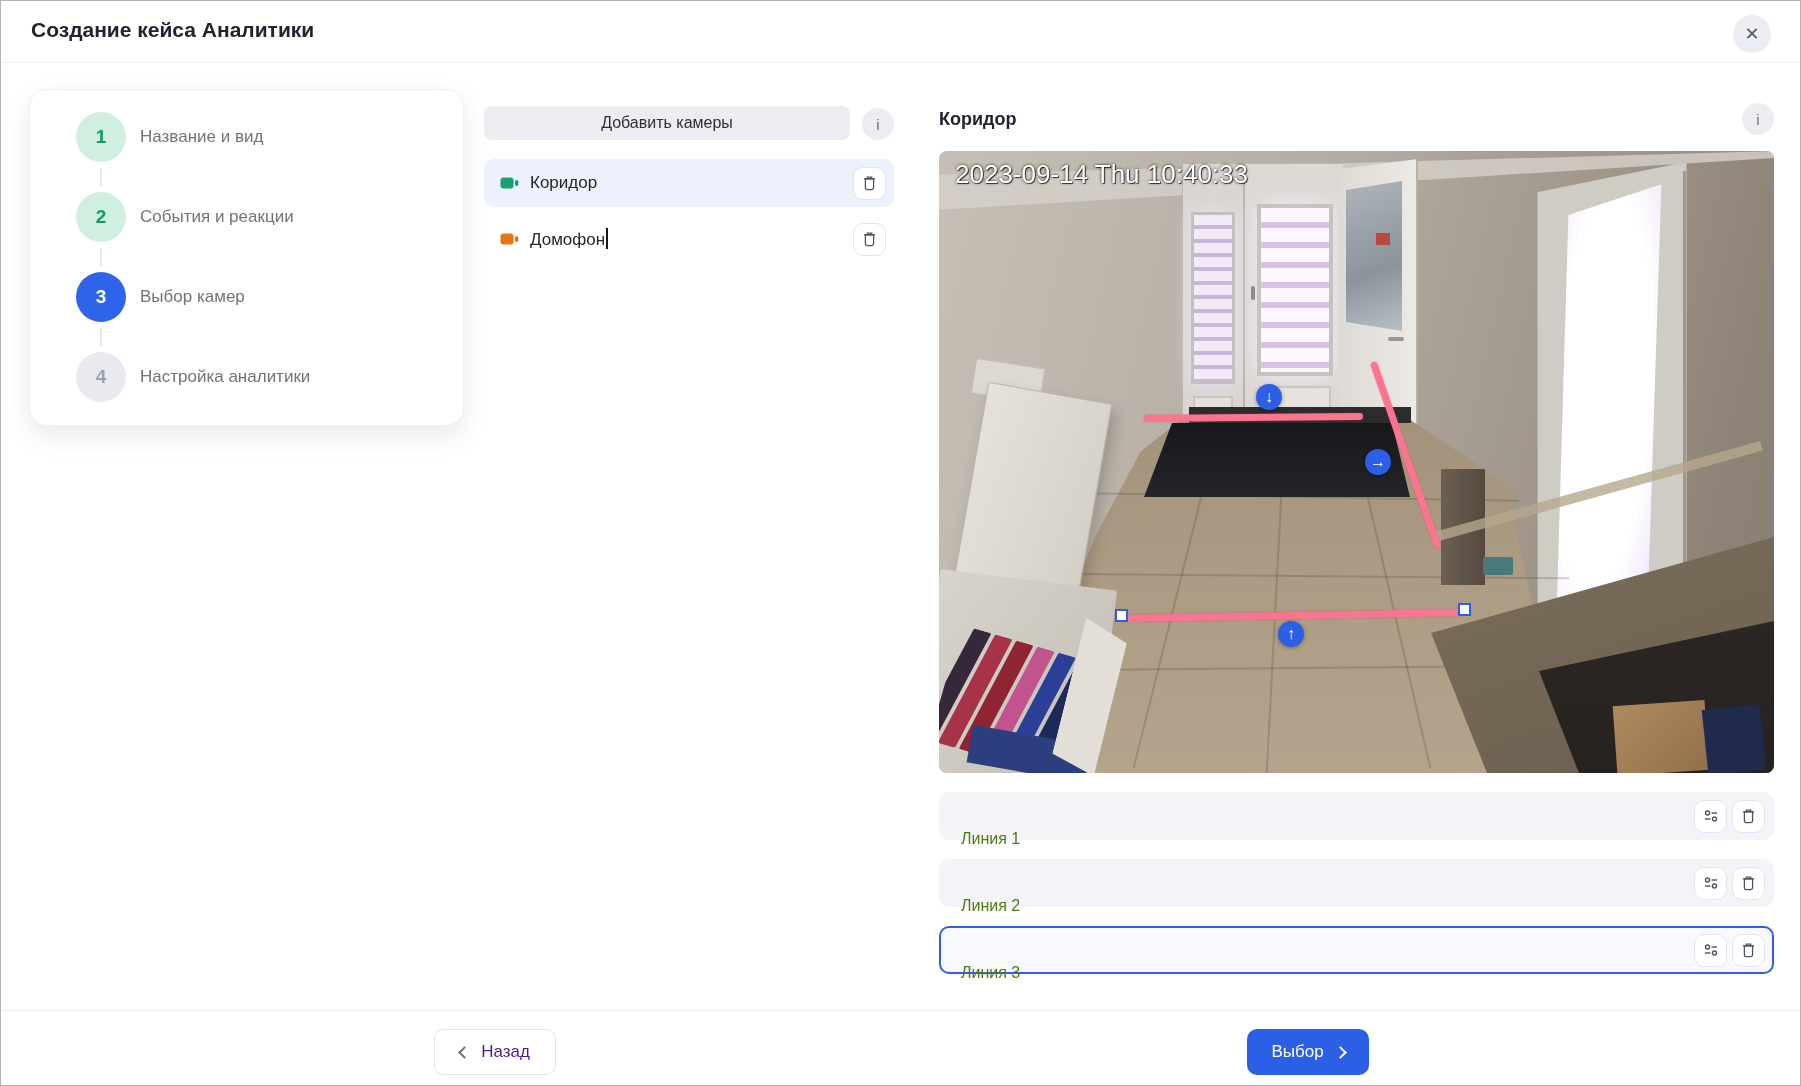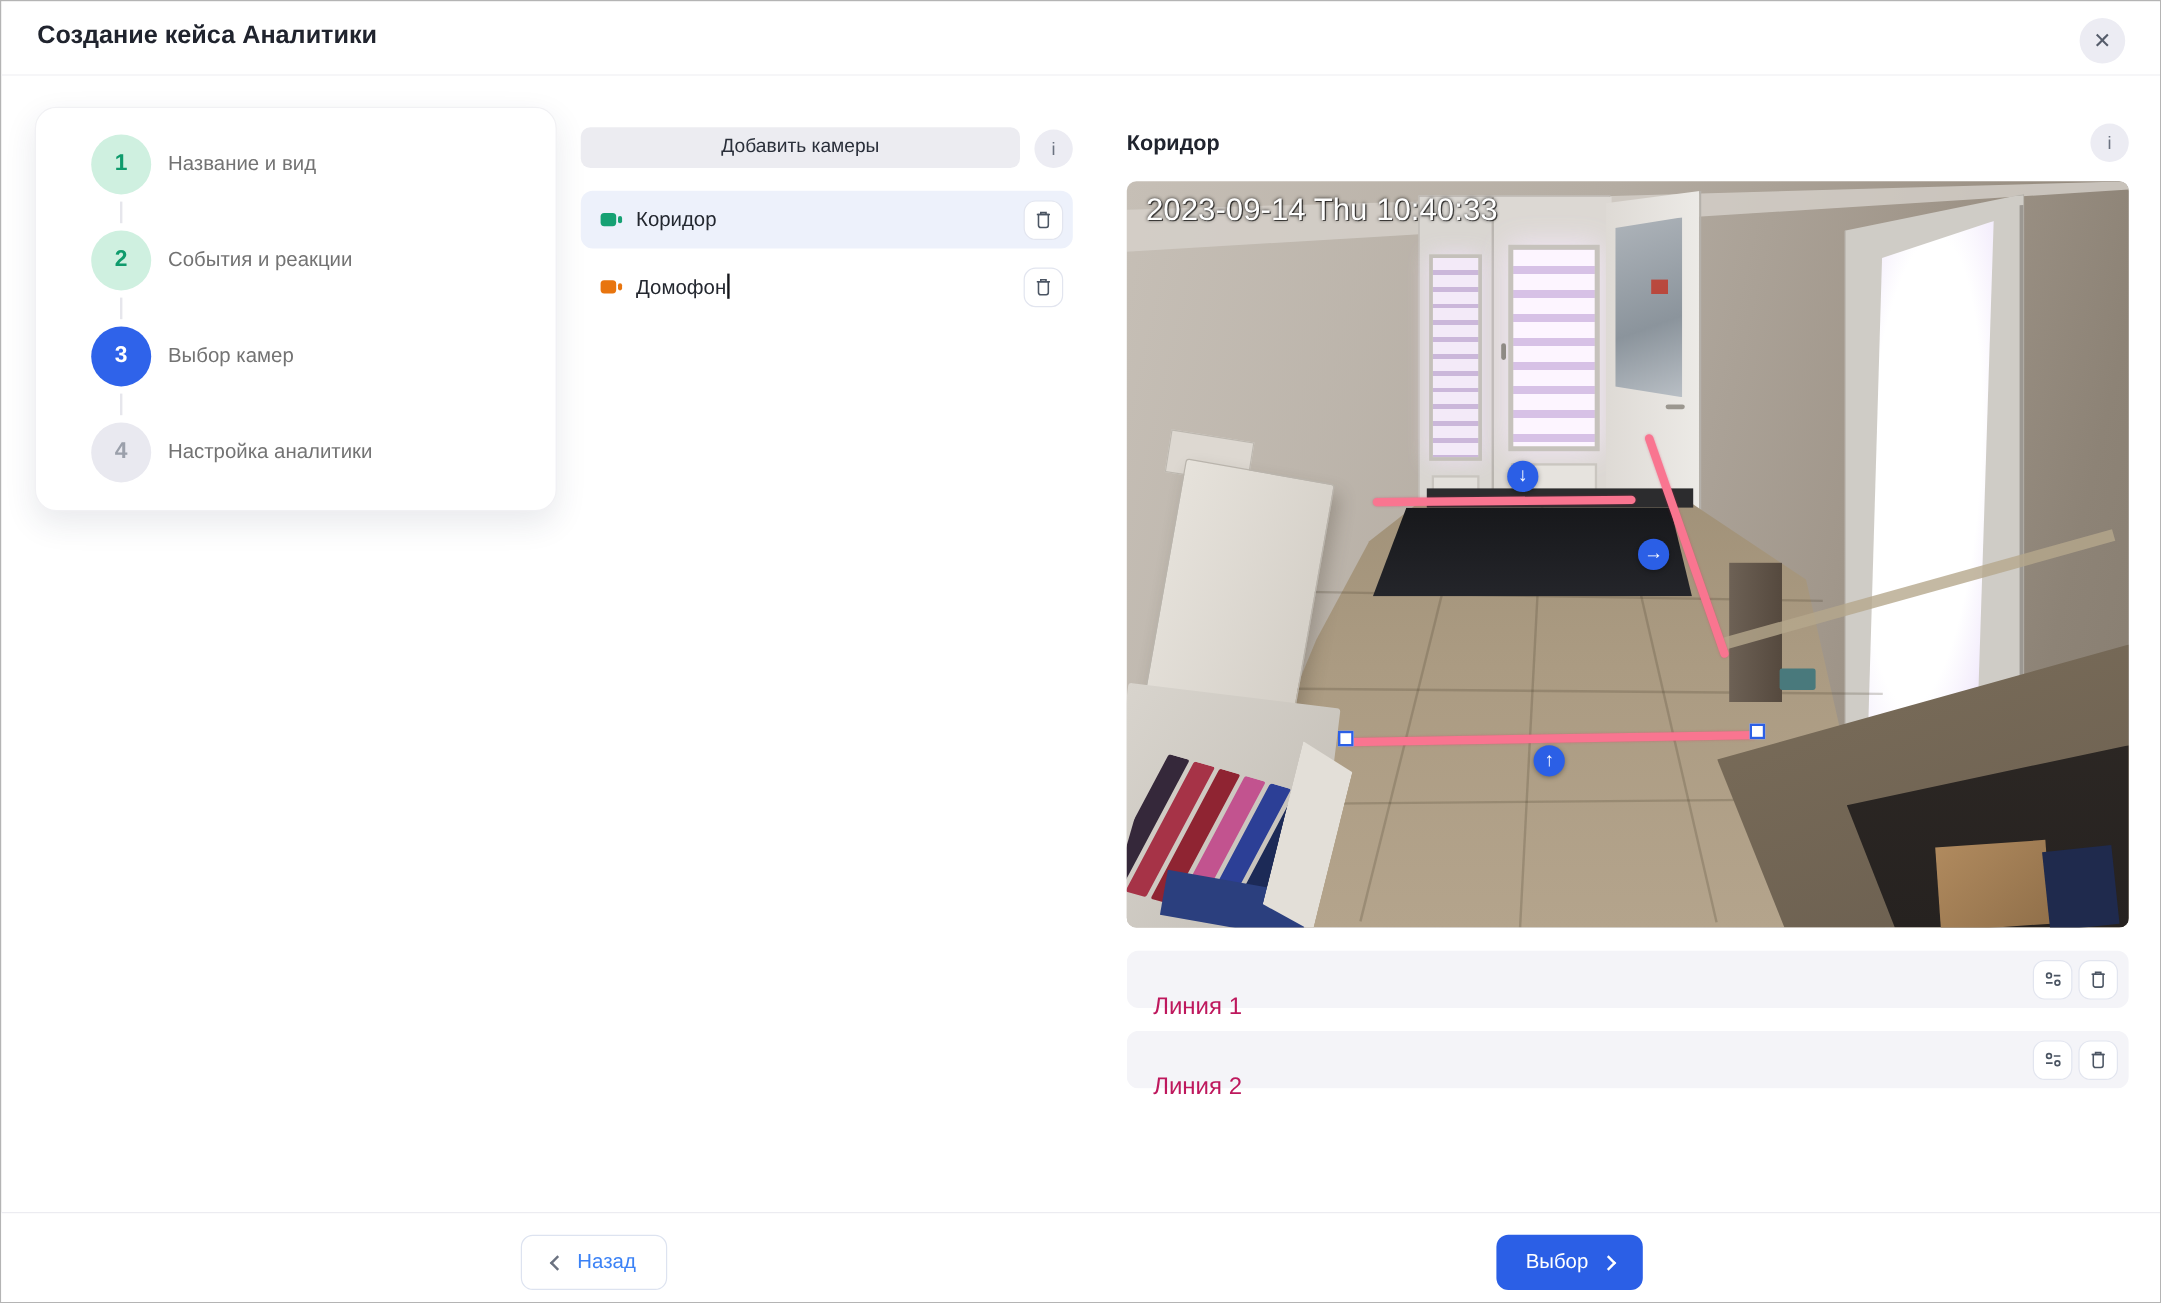--- a/index.html
+++ b/index.html
@@ -125,27 +125,27 @@
   .a1 { left:317px; top:233px; }
   .a2 { left:426px; top:298px; }
   .a3 { left:339px; top:470px; }
   .h-left  { left:176px; top:458px; }
   .h-right { left:519px; top:452px; }
 
   
   .line-row { display:flex; align-items:center; height:48px; background:#f4f4f8; border-radius:10px;
               margin-top:19px; padding:0 7px 0 20px; border:2px solid transparent; }
   .line-row.selected { background:#f8f9fd; border-color:#2b5fe6; }
-  .line-label { flex:1; font-size:20px; color:#be185d;margin-top:46px; }
+  .line-label { flex:1; font-size:16px; color:#4d7c0f;margin-top:46px; }
   .line-row .sq-btn { margin-left:5px; }
 
   
   .ftr { position:absolute; left:0; bottom:0; width:100%; height:75px; background:#fff; border-top:1px solid #ececf1; }
   .btn-back { position:absolute; left:433px; top:18px; width:122px; height:46px; background:#fff;
-              border:1px solid #dde3f0; border-radius:10px; font-size:17px; color:#3b82f6; cursor:pointer;
+              border:1px solid #dde3f0; border-radius:10px; font-size:17px; color:#4c1d95; cursor:pointer;
               display:flex; align-items:center; justify-content:center; gap:12px; font-family:inherit; }
   .btn-next { position:absolute; left:1246px; top:18px; width:122px; height:46px; background:#2b5fe6;
               border:none; border-radius:10px; font-size:17px; color:#fff; cursor:pointer;
               display:flex; align-items:center; justify-content:center; gap:12px; font-family:inherit; }
   .chev { display:inline-block; width:9px; height:9px; border-left:2px solid #6b7280; border-bottom:2px solid #6b7280; }
   .chev-l { transform:rotate(45deg); }
   .chev-r { transform:rotate(-135deg); border-color:#fff; }
 </style>
 </head>
 <body>
@@ -329,20 +329,38 @@
       </button>
       <button class="sq-btn">
         <svg width="15" height="16" viewBox="0 0 15 16" fill="none" stroke="#4b5563" stroke-width="1.3">
           <path d="M2 3.8h11"></path>
             <path d="M5.3 3.8V2.2h4.4v1.6"></path>
             <path d="M3.4 3.8h8.2v9a1.8 1.8 0 0 1-1.8 1.8H5.2a1.8 1.8 0 0 1-1.8-1.8z"></path>
         </svg>
       </button>
     </div>
 
+    <div class="line-row selected">
+      <span class="line-label">Линия 3</span>
+      <button class="sq-btn">
+        <svg width="16" height="16" viewBox="0 0 16 16" fill="none" stroke="#4b5563" stroke-width="1.4">
+          <circle cx="4.5" cy="5" r="2"></circle>
+            <path d="M8.5 5h5.5"></path>
+            <path d="M2 11h5.5"></path>
+            <circle cx="11.5" cy="11" r="2"></circle>
+        </svg>
+      </button>
+      <button class="sq-btn">
+        <svg width="15" height="16" viewBox="0 0 15 16" fill="none" stroke="#4b5563" stroke-width="1.3">
+          <path d="M2 3.8h11"></path>
+            <path d="M5.3 3.8V2.2h4.4v1.6"></path>
+            <path d="M3.4 3.8h8.2v9a1.8 1.8 0 0 1-1.8 1.8H5.2a1.8 1.8 0 0 1-1.8-1.8z"></path>
+        </svg>
+      </button>
+    </div>
   </div>
 
   <div class="ftr">
     <button class="btn-back">
       <span class="chev chev-l"></span>
       <span>Назад</span>
     </button>
     <button class="btn-next">
       <span>Выбор</span>
       <span class="chev chev-r"></span>

